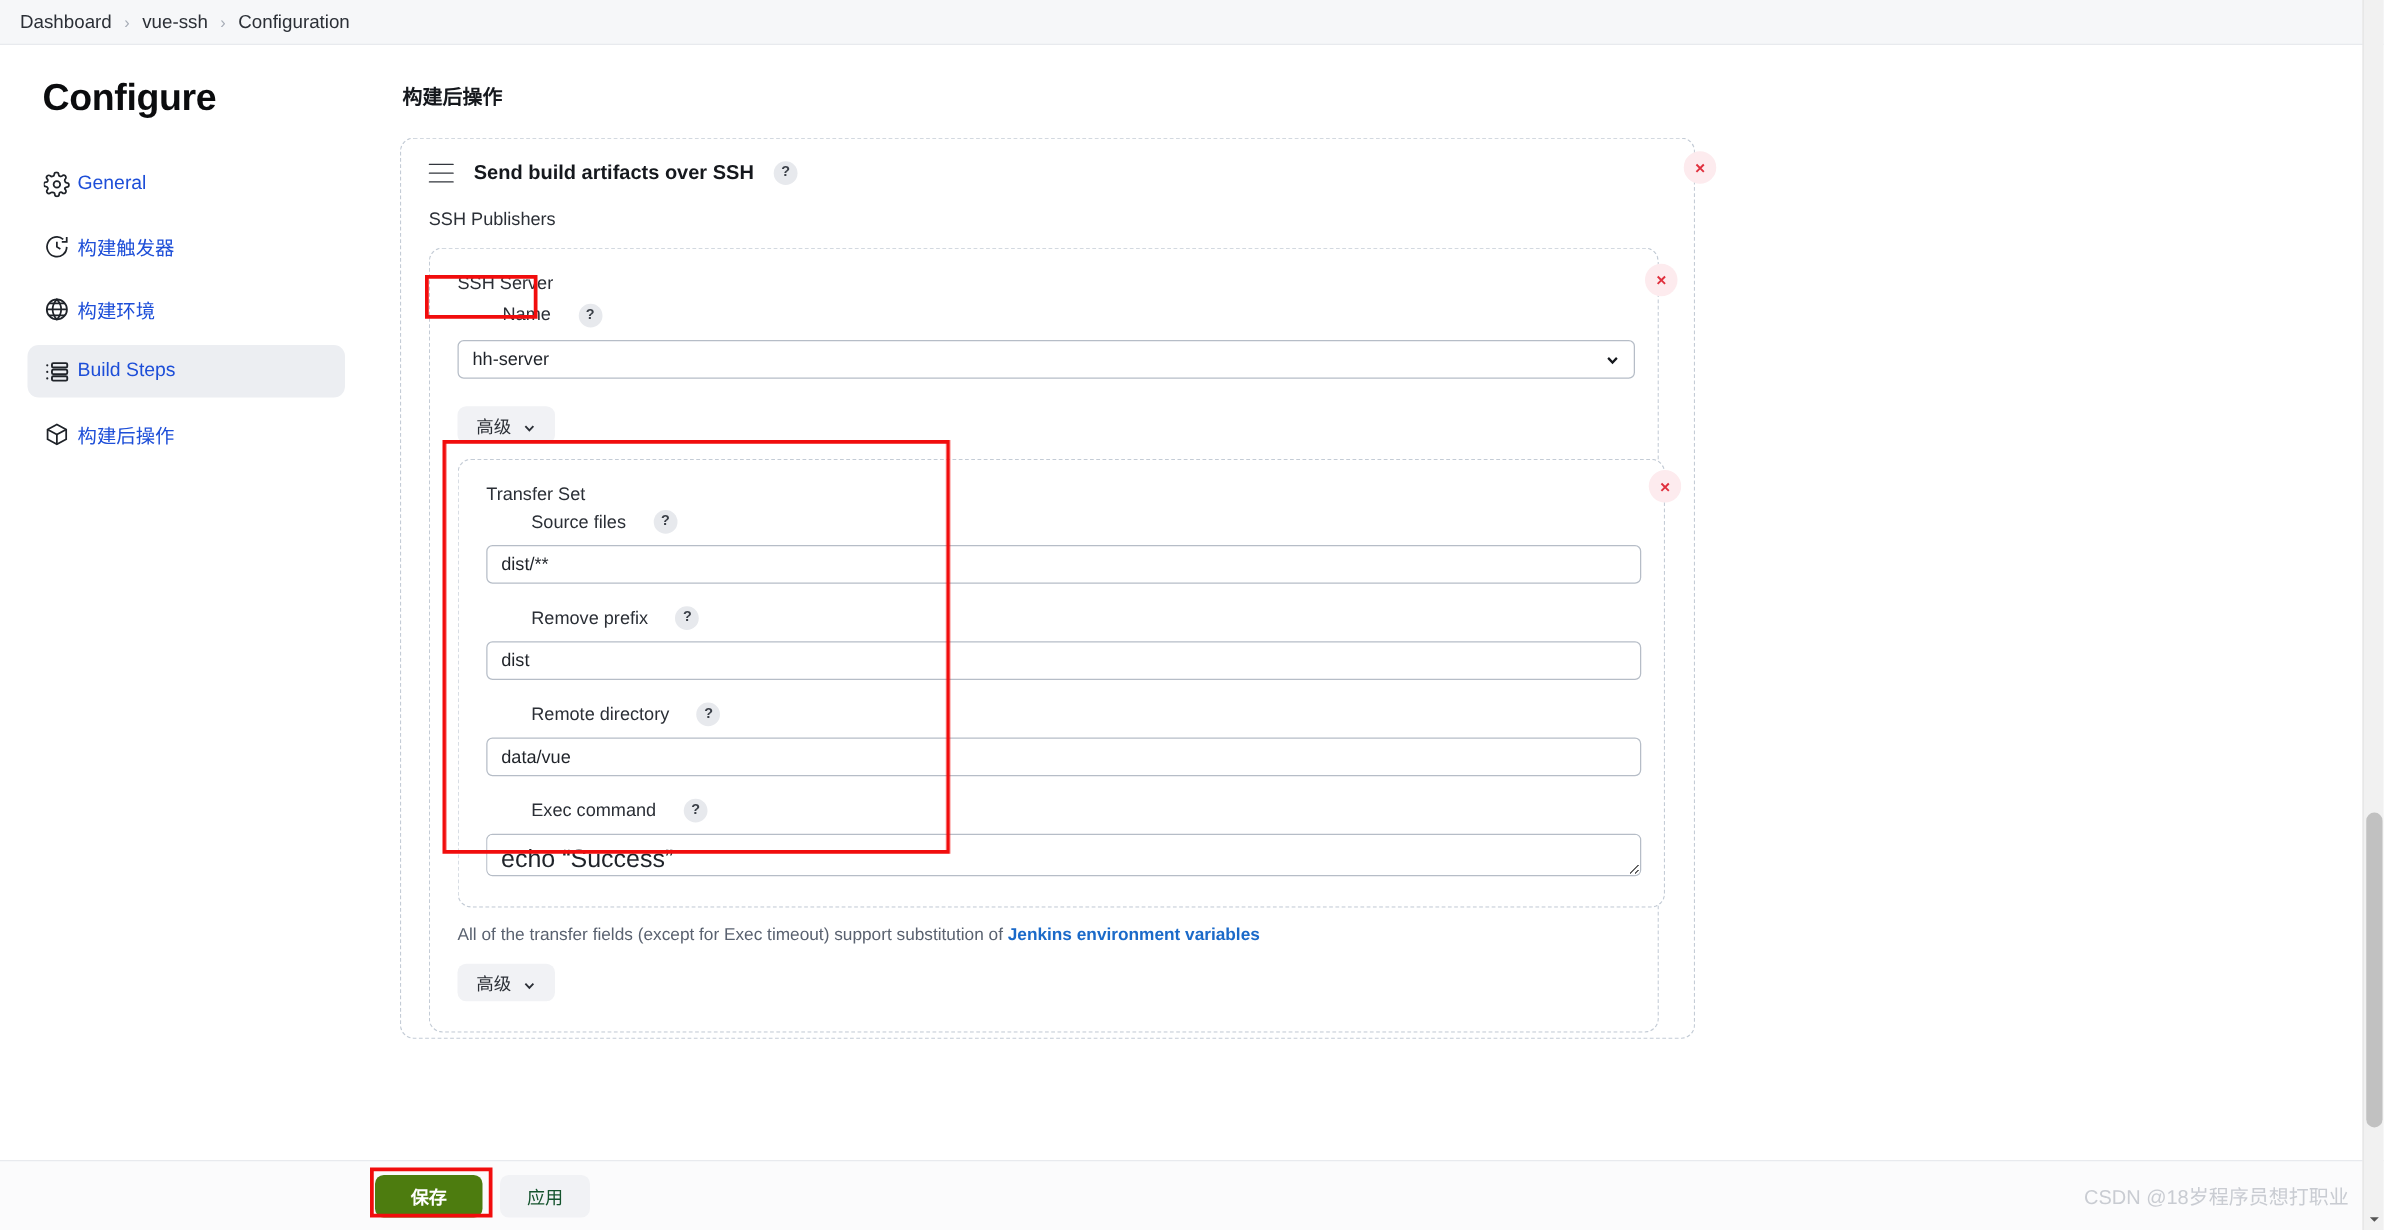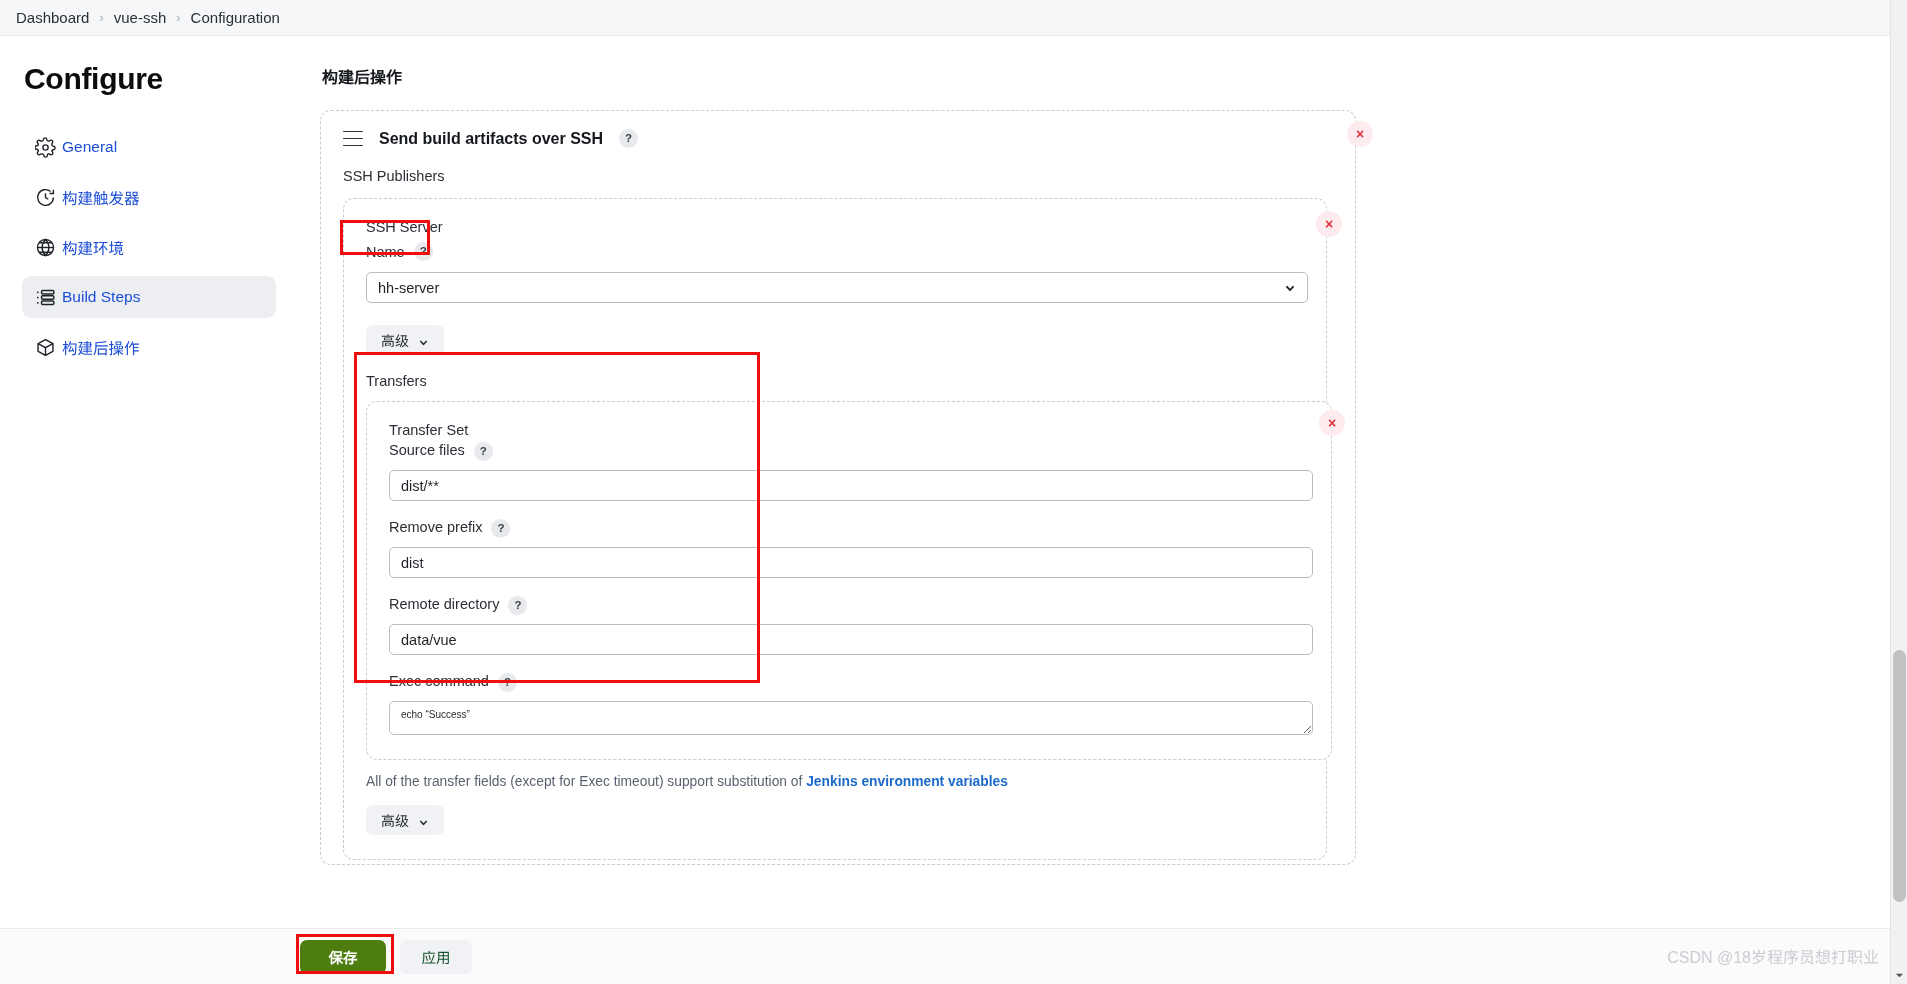--- a/index.html
+++ b/index.html
@@ -39,21 +39,21 @@
   .sidebar {
     width: 296px;
     flex: 0 0 296px;
     padding: 26px 20px 0 22px;
   }
   .page-title {
     font-size: 30px;
     font-weight: bold;
     letter-spacing: -0.3px;
     color: #0b0c0e;
-    margin: 0 0 30px 2px;
+    margin: 0 0 30px 12px;
   }
   .side-item {
     display: flex;
     align-items: center;
     gap: 6px;
     height: 42px;
     padding: 0 12px;
     border-radius: 9px;
     margin-bottom: 8px;
     cursor: pointer;
@@ -126,24 +126,26 @@
     flex: 0 0 19px;
     line-height: 1;
   }
   .plain-label {
     font-size: 14.5px;
     color: #2b2f36;
     margin-bottom: 14px;
   }
   .field-label {
     display: flex;
-    gap: 9px;
+    align-items: center;
+    gap: 22px;
     font-size: 14.5px;
     color: #2b2f36;
     margin-bottom: 9px;
+    margin-left: 36px;
   }
   .field-label-stack { font-size: 14.5px; color: #2b2f36; line-height: 1.45; }
 
   .server-panel {
     width: 984px;
     padding: 18px 18px 24px 22px;
     margin-bottom: 4px;
   }
   .transfers-panel {
     width: 966px;
@@ -187,21 +189,21 @@
     width: 12px; height: 12px;
     color: #15181d;
   }
   .sel-caret svg { width: 12px; height: 12px; display: block; }
 
   .ta-input {
     width: 100%;
     height: 34px;
     border: 1px solid #b6bdc7;
     border-radius: 5px;
-    font-size: 10px;
+    font-size: 20px;
     font-family: "Liberation Sans", "DejaVu Sans", sans-serif;
     color: #1f2329;
     padding: 6px 11px;
     outline: none;
     resize: vertical;
     line-height: 1.3;
     display: block;
   }
 
   .field-block { margin-bottom: 18px; }
@@ -441,21 +443,20 @@
           <button class="adv-btn">
             <span>高级</span>
             <span class="caret">
               <svg viewBox="0 0 12 12" fill="none" stroke="currentColor" stroke-width="1.6">
                   <path d="M2.5 4.3L6 8l3.5-3.7"></path>
                 </svg>
             </span>
           </button>
         </div>
 
-        <div class="plain-label" style="margin-top:18px;margin-bottom:0;">Transfers</div>
 
         
         <section class="panel-dashed transfers-panel">
           <button class="close-btn" style="top:8px;right:-14px;">×</button>
 
           <div class="plain-label" style="margin-bottom:4px;">Transfer Set</div>
 
           <div class="field-block">
             <div class="field-label">
               <span>Source files</span>

